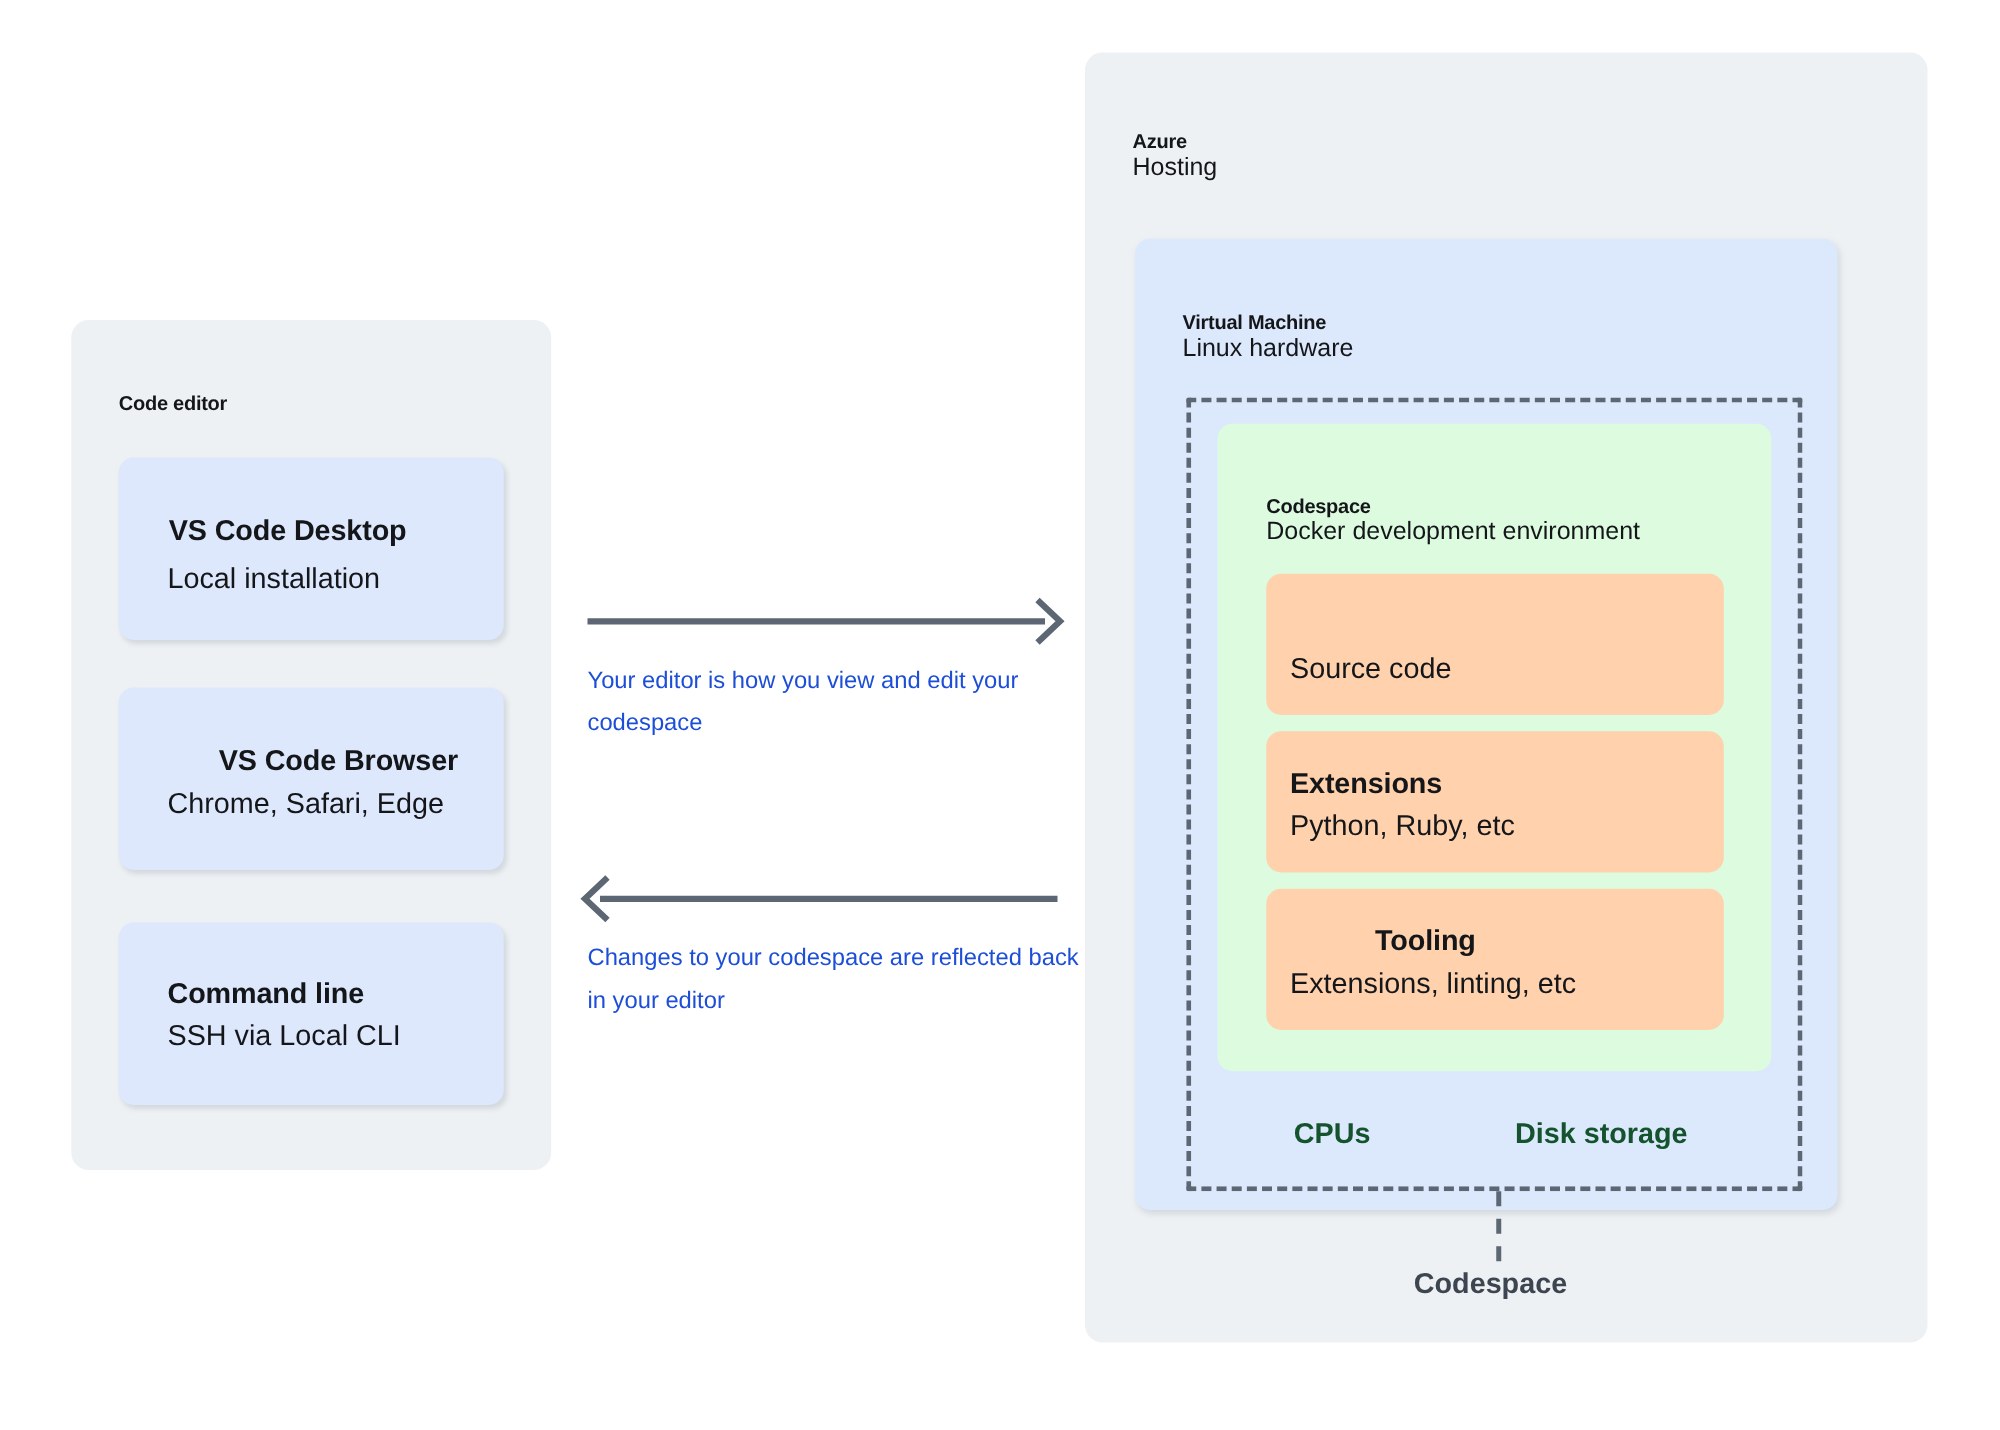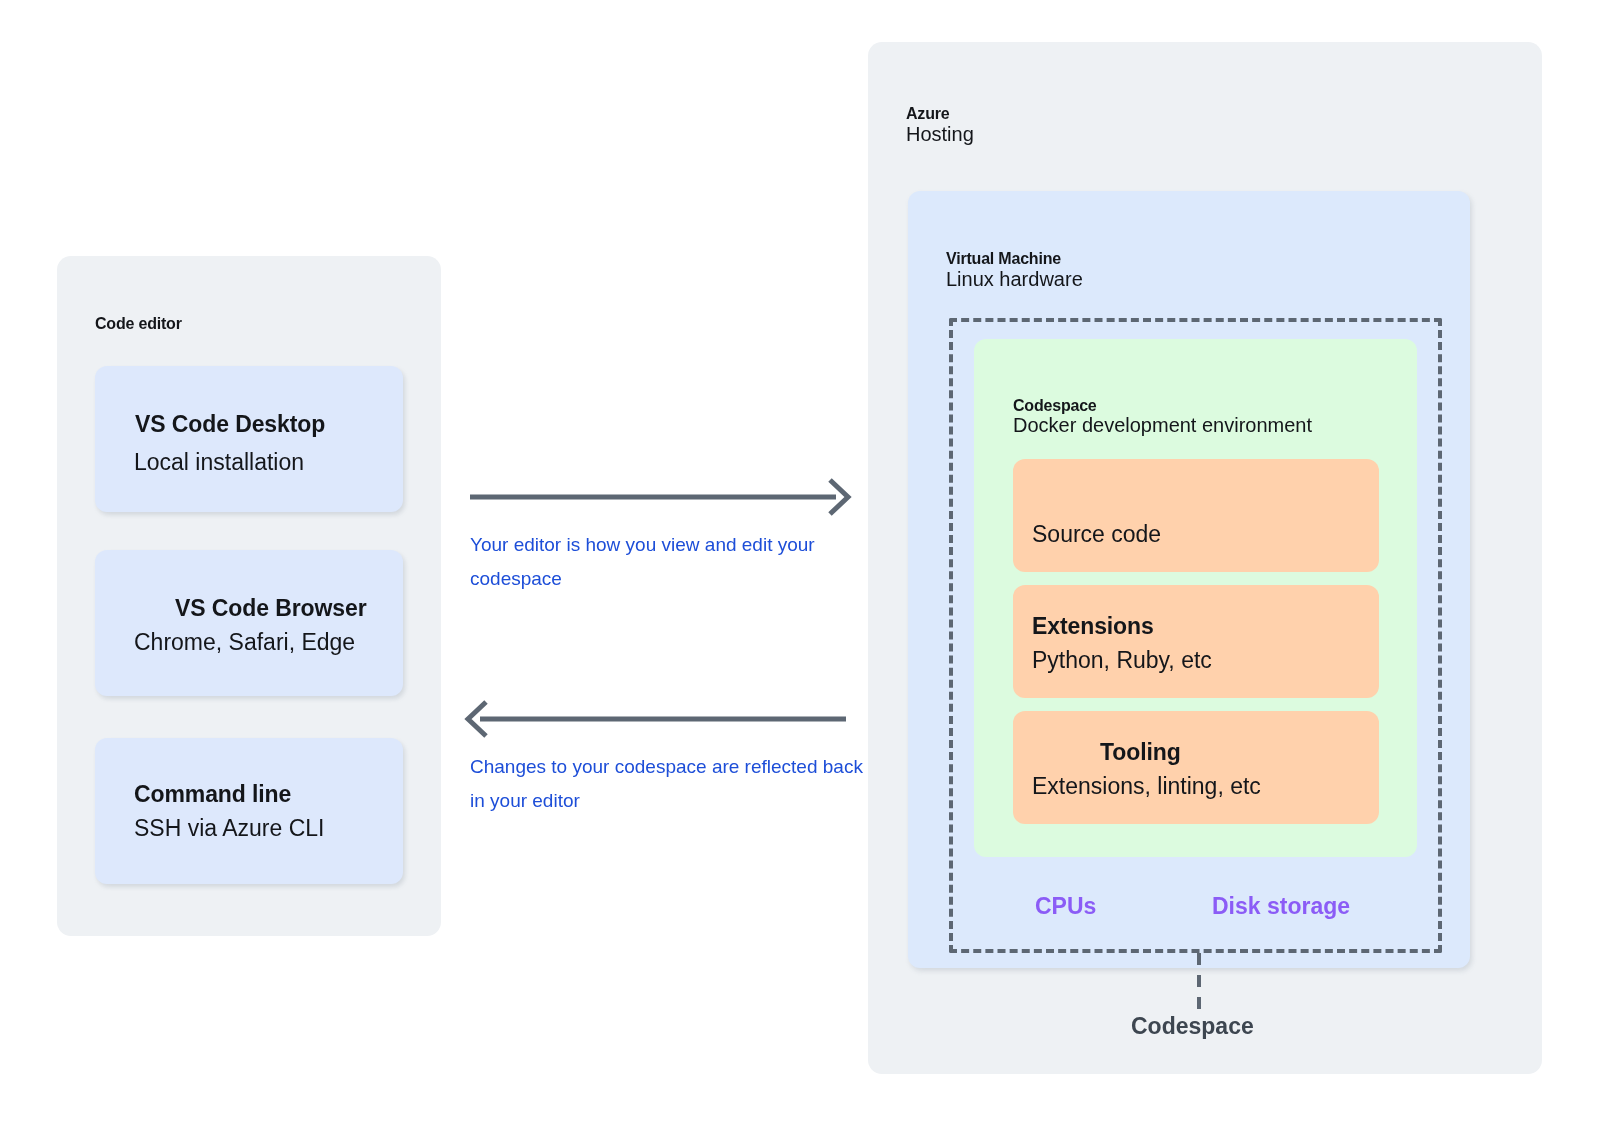--- a/index.html
+++ b/index.html
@@ -82,21 +82,21 @@
     position: absolute;
     font-size: 23px;
     font-weight: normal;
     color: #14161a;
     white-space: nowrap;
   }
   .hw-label {
     position: absolute;
     font-size: 23px;
     font-weight: bold;
-    color: #8b5cf6;
+    color: #14532d;
     white-space: nowrap;
   }
   .arrow-caption {
     position: absolute;
     font-size: 19px;
     line-height: 34px;
     color: #1d4ed8;
     width: 400px;
   }
   .codespace-label {
@@ -129,21 +129,21 @@
   <div class="card card-blue" style="left:95px; top:366px; width:308px; height:146px;"></div>
   <div class="card-title" style="left:135px; top:411px;">VS Code Desktop</div>
   <div class="card-sub" style="left:134px; top:449px;">Local installation</div>
 
   <div class="card card-blue" style="left:95px; top:550px; width:308px; height:146px;"></div>
   <div class="card-title" style="left:134px; top:595px;margin-left:41px;">VS Code Browser</div>
   <div class="card-sub" style="left:134px; top:629px;">Chrome, Safari, Edge</div>
 
   <div class="card card-blue" style="left:95px; top:738px; width:308px; height:146px;"></div>
   <div class="card-title" style="left:134px; top:781px;">Command line</div>
-  <div class="card-sub" style="left:134px; top:815px;">SSH via Azure CLI</div>
+  <div class="card-sub" style="left:134px; top:815px;">SSH via Local CLI</div>
 
   <svg class="arrow-svg" style="left:468px; top:478px;" width="384" height="38" viewBox="0 0 384 38">
     <line x1="2" y1="19" x2="368" y2="19" stroke="#5d6773" stroke-width="5"></line>
     <polyline points="362,2 380,19 362,36" fill="none" stroke="#5d6773" stroke-width="5" stroke-linecap="butt" stroke-linejoin="miter"></polyline>
   </svg>
   <div class="arrow-caption" style="left:470px; top:528px;">Your editor is how you view and edit your codespace</div>
 
   <svg class="arrow-svg" style="left:464px; top:700px;" width="384" height="38" viewBox="0 0 384 38">
     <line x1="16" y1="19" x2="382" y2="19" stroke="#5d6773" stroke-width="5"></line>
     <polyline points="22,2 4,19 22,36" fill="none" stroke="#5d6773" stroke-width="5" stroke-linecap="butt" stroke-linejoin="miter"></polyline>

